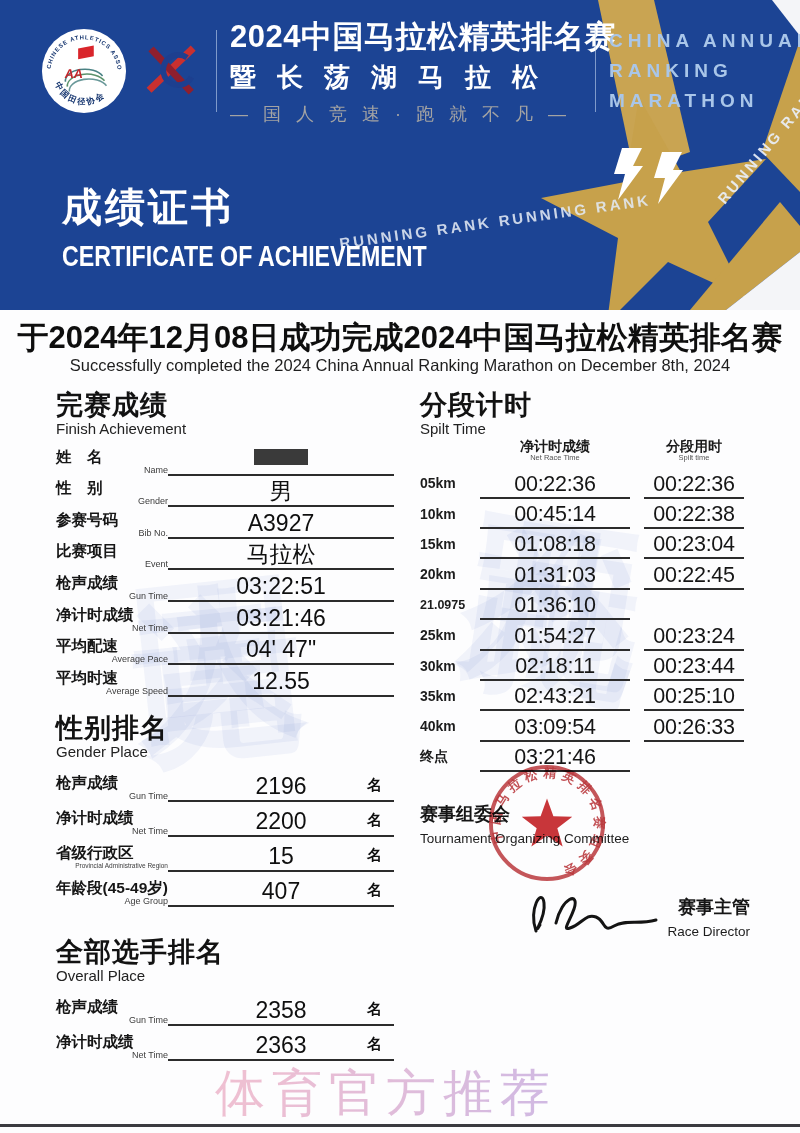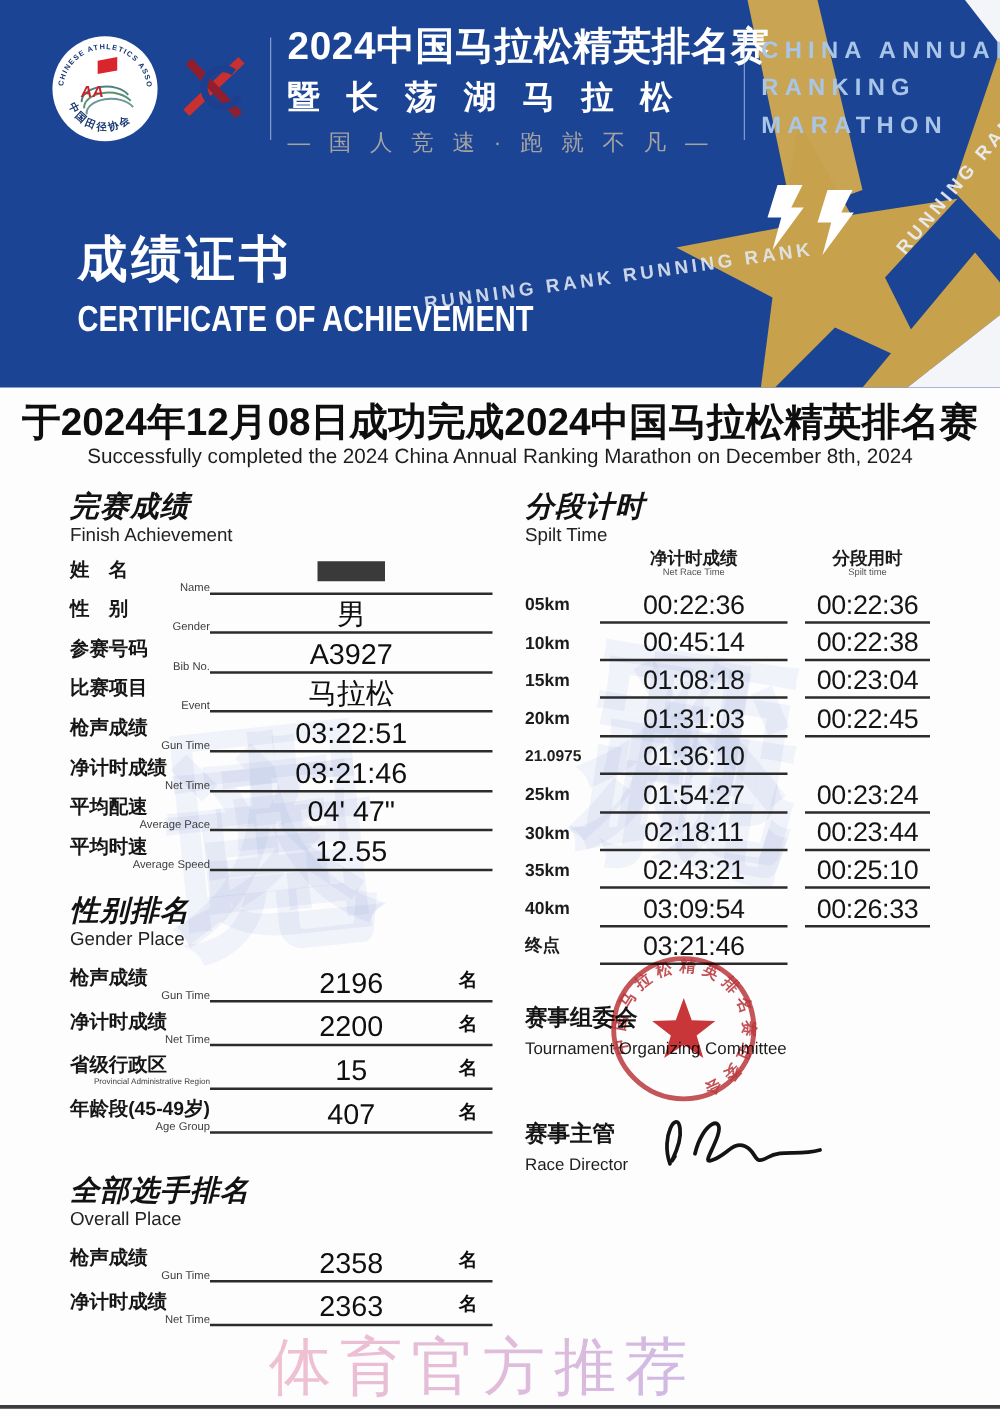--- a/index.html
+++ b/index.html
@@ -30,21 +30,21 @@
 
   
   .wm{position:absolute;writing-mode:vertical-rl;font-weight:900;color:rgba(72,108,190,.065);
       pointer-events:none;line-height:1;z-index:0;font-family:"Liberation Serif",serif;}
   .wm1{left:110px;top:450px;font-size:170px;transform:rotate(-6deg);}
   .wm2{left:500px;top:390px;font-size:175px;transform:rotate(9deg);}
 
   
   .col-l{position:absolute;left:56px;top:390px;width:338px;z-index:1;}
   .col-r{position:absolute;left:420px;top:390px;width:330px;z-index:1;}
-  .sec-cn{font-size:23px;font-weight:900;letter-spacing:1px;color:#121212;line-height:30px;font-style:italic;}
+  .sec-cn{font-size:27px;font-weight:900;letter-spacing:1px;color:#121212;line-height:30px;}
   .sec-en{font-size:15px;color:#222;line-height:18px;margin-bottom:6px;}
 
   .frow{display:flex;align-items:flex-end;height:31.6px;}
   .prow{display:flex;align-items:flex-end;height:35px;}
   .lab{width:112px;padding-bottom:1px;}
   .lab-cn{font-size:15.5px;font-weight:800;color:#161616;line-height:16px;white-space:nowrap;}
   .lab-en{font-size:9px;color:#3c3c3c;line-height:10px;white-space:nowrap;text-align:right;}
   .cell{flex:1;border-bottom:2px solid #2c2c2c;text-align:center;font-size:23px;color:#0f0f0f;
         position:relative;line-height:27px;}
   .unit{position:absolute;right:12px;bottom:2px;font-size:15px;font-weight:700;}
@@ -60,21 +60,21 @@
   .sdist{width:60px;font-size:14px;font-weight:800;color:#1c1c1c;padding-bottom:4px;}
   .snet{width:150px;border-bottom:2px solid #2c2c2c;text-align:center;font-size:21.5px;letter-spacing:-.3px;line-height:25px;}
   .ssplit{width:100px;margin-left:14px;border-bottom:2px solid #2c2c2c;text-align:center;font-size:21.5px;letter-spacing:-.3px;line-height:25px;}
   .blank{border-bottom:none;}
 
   
   .committee{margin-top:26px;position:relative;}
   .com-cn{font-size:18px;font-weight:900;line-height:28px;}
   .com-en{font-size:13.5px;color:#1d1d1d;line-height:17px;margin-top:2px;}
   .stamp{position:absolute;left:66px;top:-38px;width:122px;height:122px;opacity:.93;mix-blend-mode:multiply;}
-  .director{margin-top:46px;position:relative;}
+  .director{margin-top:46px;position:relative;text-align:right;}
   .sig{position:absolute;left:102px;top:-14px;}
 
   
   .grad-mark{position:absolute;left:0;top:1060px;width:100%;text-align:center;
      font-family:"Liberation Serif","DejaVu Serif",serif;font-size:50px;letter-spacing:7px;
      background:linear-gradient(100deg,#f4bcc9 5%,#eab0c8 35%,#b2a5e8 90%);
      -webkit-background-clip:text;background-clip:text;color:transparent;opacity:.8;
      transform:translateX(-14px);}
   .bottom-line{position:absolute;left:0;top:1124px;width:100%;height:3px;background:#3b3b40;}
 </style>

